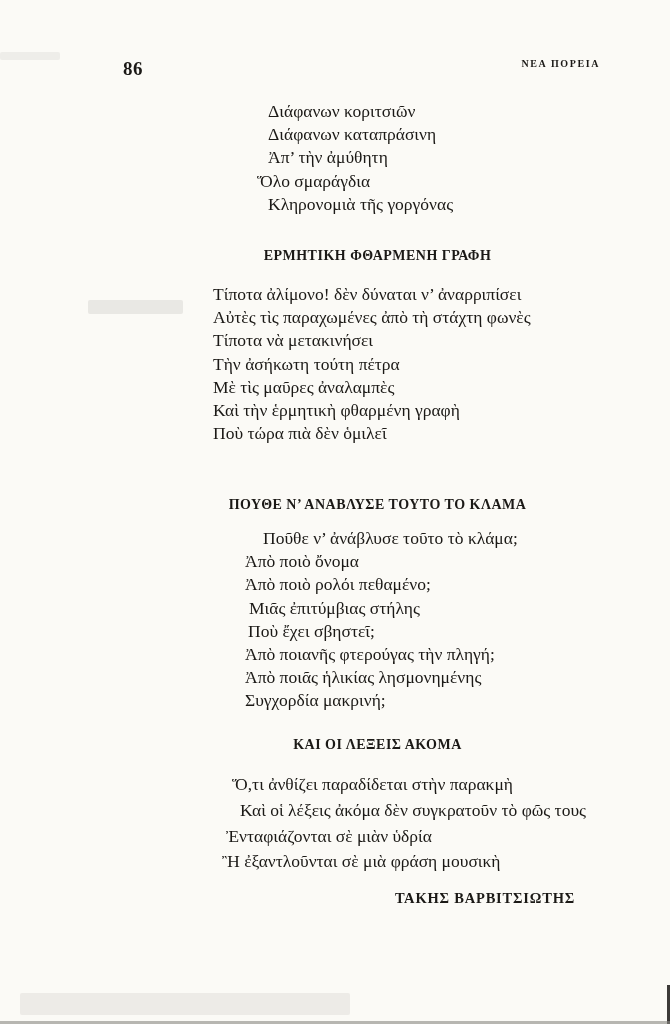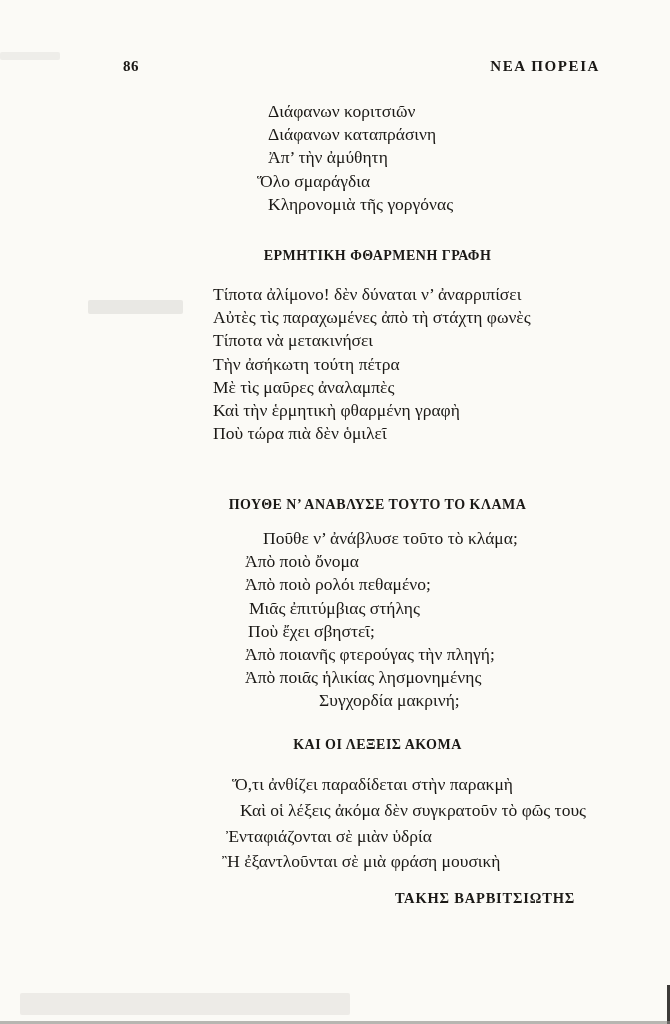--- a/index.html
+++ b/index.html
@@ -11,29 +11,29 @@
     font-family: "Liberation Serif", "DejaVu Serif", serif;
     color: #1b1916;
     overflow: hidden;
   }
 
   
   .page-number {
     position: absolute;
     left: 123px;
     top: 58px;
-    font-size: 15px;
+    font-size: 19px;
     font-weight: bold;
     letter-spacing: 0.5px;
   }
   .journal-title {
     position: absolute;
     right: 70px;
     top: 58px;
-    font-size: 15px;
+    font-size: 10px;
     font-weight: bold;
     letter-spacing: 1.6px;
   }
 
   
   .stanza {
     position: absolute;
     font-size: 17.5px;
     line-height: 23.2px;
     white-space: nowrap;
@@ -42,21 +42,21 @@
 
   #stanza-1 { left: 268px; top: 100px; }
   #stanza-1 .poem-line:nth-child(4) { margin-left: -11px; }
 
   #stanza-2 { left: 213px; top: 283px; }
 
   #stanza-3 { left: 245px; top: 527px; }
   #stanza-3 .poem-line:nth-child(1) { margin-left: 18px; }
   #stanza-3 .poem-line:nth-child(4) { margin-left: 4px; }
   #stanza-3 .poem-line:nth-child(5) { margin-left: 3px; }
-  #stanza-3 .poem-line:nth-child(8) { margin-left: 16px; text-align: center; }
+  #stanza-3 .poem-line:nth-child(8) { margin-left: 0; }
 
   #stanza-4 { left: 177px; top: 772px; line-height: 25.8px; margin-left: 45px; }
   #stanza-4 .poem-line:nth-child(1) { margin-left: 10px; }
   #stanza-4 .poem-line:nth-child(2) { margin-left: 18px; }
   #stanza-4 .poem-line:nth-child(3) { margin-left: 4px; }
 
   
   .poem-title {
     position: absolute;
     left: 90px;

